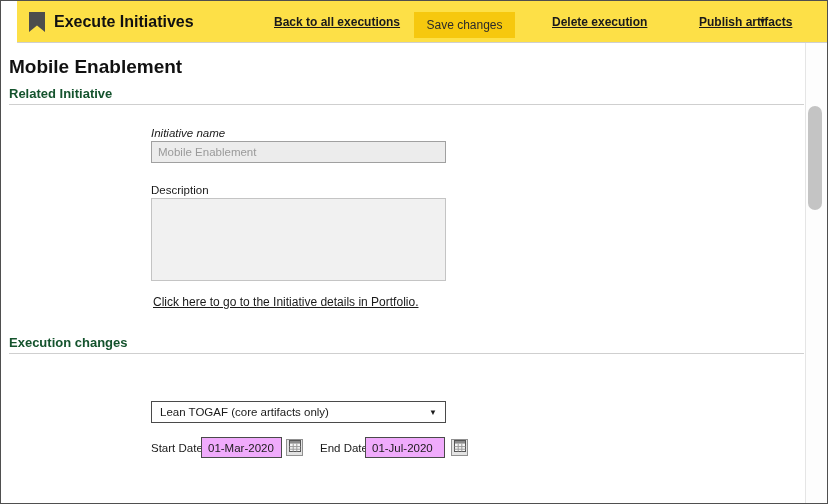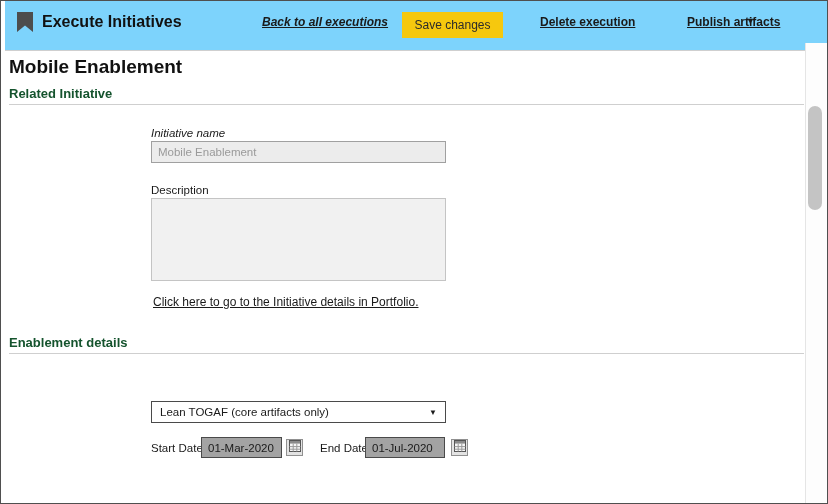--- a/index.html
+++ b/index.html
@@ -6,33 +6,33 @@
   html,body { background:#ffffff; }
   body { font-family:"Liberation Sans", sans-serif; color:#1a1a1a; }
 
   .window {
     position:relative; width:828px; height:504px;
     background:#ffffff; border:1px solid #4f4f4f; overflow:hidden;
   }
 
   
   .header {
-    position:absolute; top:0; left:4px; right:0; height:50px;
-    background:#7dd3fc; border-bottom:1px solid #cfcfcf;
+    position:absolute; top:0; left:16px; right:0; height:42px;
+    background:#fde047; border-bottom:1px solid #cfcfcf;
   }
   .bookmark { position:absolute; left:11px; top:10px; width:18px; height:22px; }
   .app-title {
     position:absolute; left:37px; top:0; line-height:42px;
     font-size:16px; font-weight:bold; color:#111;
   }
   .hlink {
     position:absolute; top:14px; font-size:12px; font-weight:bold;
     color:#1a1a1a; text-decoration:underline; cursor:pointer; white-space:nowrap;
   }
-  .hlink-back   { left:257px;font-style:italic; }
+  .hlink-back   { left:257px; }
   .hlink-delete { left:535px; }
   .hlink-publish{ left:660px;margin-left:22px; }
   .publish-caret {
     position:absolute; left:741px; top:15px; font-size:9px; color:#1a1a1a; cursor:pointer;
   }
   .save-btn {
     position:absolute; left:397px; top:11px; width:101px; height:26px;
     background:#F6C80E; border:none; font-family:inherit;
     font-size:12px; color:#2b2b2b; cursor:pointer;
   }
@@ -56,21 +56,21 @@
 
   .lbl { position:absolute; font-size:11.5px; color:#1a1a1a; white-space:nowrap; }
   .lbl-initname   { left:150px; top:126px;font-style:italic; }
   .lbl-desc       { left:150px; top:183px; }
   .lbl-framework  { left:150px; top:378px; }
   .lbl-startdate  { left:150px; top:441px; }
   .lbl-enddate    { left:319px; top:441px; }
 
   .txt-input {
     position:absolute; font-family:inherit; font-size:11.5px;
-    padding:0 6px; color:#1a1a1a; background:#a3a3a3;
+    padding:0 6px; color:#1a1a1a; background:#f0abfc;
   }
   .input-initname {
     left:150px; top:140px; width:295px; height:22px;
     background:#ececec; border:1px solid #a0a0a0; color:#9a9a9a;
   }
   .desc-area {
     position:absolute; left:150px; top:197px; width:295px; height:83px;
     background:#f1f1f1; border:1px solid #c4c4c4; resize:none;
     font-family:inherit; font-size:11.5px;
   }
@@ -133,21 +133,21 @@
   <div class="divider div-1"></div>
 
   <label class="lbl lbl-initname">Initiative name</label>
   <input class="txt-input input-initname" readonly="" value="Mobile Enablement" style="">
 
   <label class="lbl lbl-desc">Description</label>
   <textarea class="desc-area" readonly="" style=""></textarea>
 
   <a class="portfolio-link">Click here to go to the Initiative details in Portfolio.</a>
 
-  <div class="section-title st-execution">Enablement details</div>
+  <div class="section-title st-execution">Execution changes</div>
   <div class="divider div-2"></div>
 
   <div class="select-box">
     <span class="sel-text">Lean TOGAF (core artifacts only)</span>
     <span class="sel-caret">▼</span>
   </div>
 
   <label class="lbl lbl-startdate">Start Date</label>
   <input class="txt-input input-start" value="01-Mar-2020" style="">
   <button class="cal-btn cal-1">

